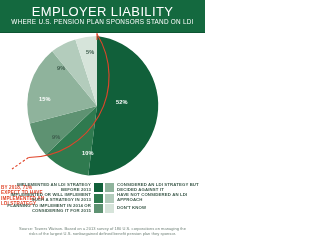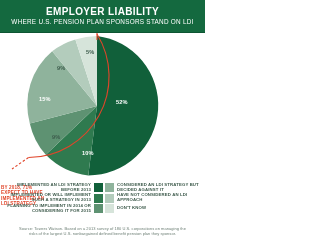--- a/index.html
+++ b/index.html
@@ -11,21 +11,21 @@
   }
   #app{position:relative;width:205px;height:244px;}
 
   
   .header{
     position:absolute;left:0;top:0;width:205px;height:33px;
     background:#14693f;
     display:flex;flex-direction:column;align-items:center;justify-content:center;
   }
   .header .title{
-    color:#ffffff;font-weight:bold;font-size:10px;letter-spacing:.35px;
+    color:#ffffff;font-weight:normal;font-size:13px;letter-spacing:.35px;
     line-height:10px;text-transform:uppercase;
   }
   .header .subtitle{
     color:#ffffff;font-size:6.4px;letter-spacing:.25px;line-height:8px;
     text-transform:uppercase;margin-top:1.5px;font-weight:normal;
   }
   .header .rule{
     position:absolute;left:0;bottom:0;width:205px;height:1px;background:#0e5533;
   }
 

